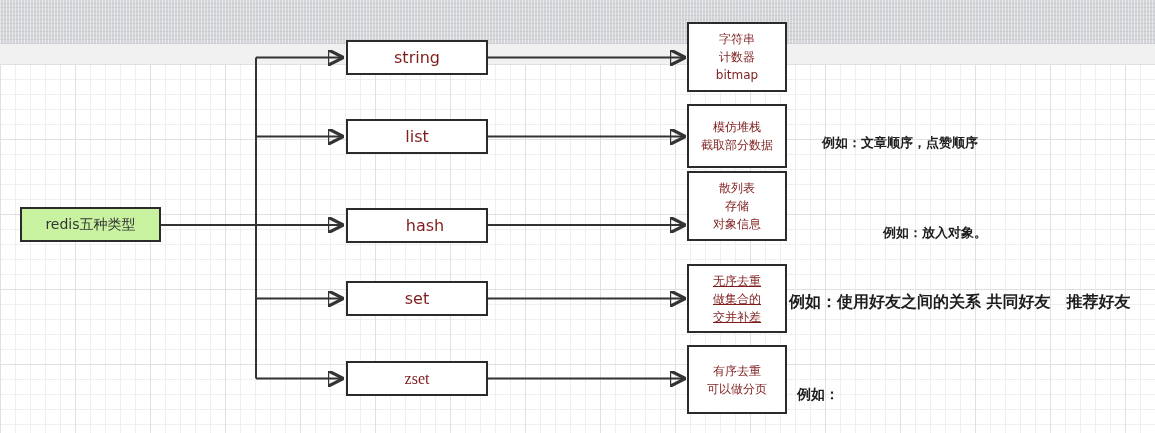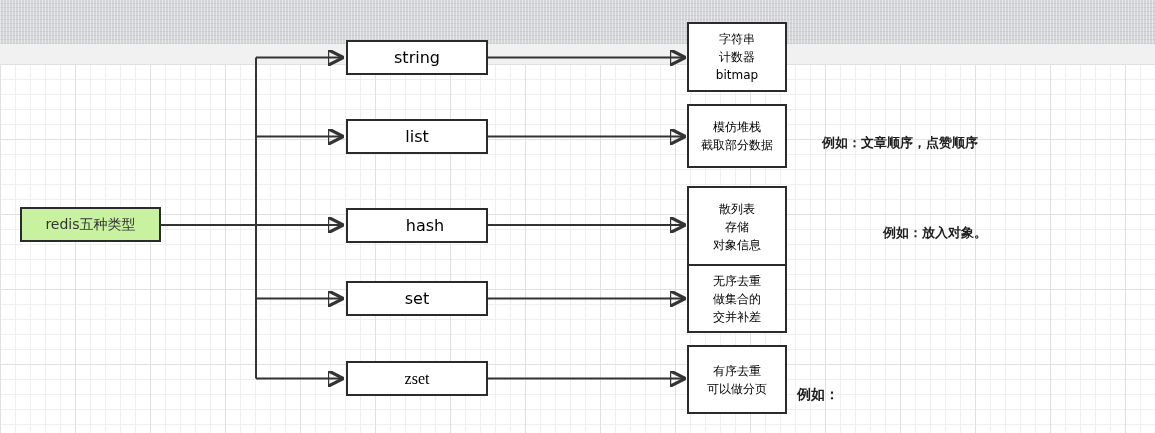--- a/index.html
+++ b/index.html
@@ -29,21 +29,21 @@
       linear-gradient(to bottom, #efefef 1px, transparent 1px);
     background-size:75px 75px,75px 75px,15px 15px,15px 15px;
   }
   svg.connectors{position:absolute;left:0;top:0;}
   svg.connectors path{stroke:#333333;stroke-width:2;fill:none;}
   
   .node{
     position:absolute;box-sizing:border-box;
     border:2px solid #2b2b2b;background:#ffffff;
     display:flex;flex-direction:column;align-items:center;justify-content:center;
-    color:#000000;text-align:center;
+    color:#7f1d1d;text-align:center;
   }
   .node.root{background:#c8f2a0;font-size:14px;color:#333333;}
   .node.type{font-size:16px;}
   .node.desc{font-size:12px;line-height:1.5;}
   .note{
     position:absolute;font-weight:bold;color:#1d1d1d;white-space:pre;
   }
   .note.fs15{font-size:13px;}
   .note.fs16{font-size:16px;}
   .note.multi{font-size:14px;line-height:20px;}
@@ -98,37 +98,38 @@
 
   <div class="node desc" style="left:687px;top:22px;width:100px;height:70px;">
     <div>字符串</div>
     <div>计数器</div>
     <div>bitmap</div>
   </div>
   <div class="node desc" style="left:687px;top:104px;width:100px;height:64px;">
     <div>模仿堆栈</div>
     <div>截取部分数据</div>
   </div>
-  <div class="node desc" style="left:687px;top:186px;width:100px;height:82px;">
+  <div class="node desc" style="left:687px;top:171px;width:100px;height:70px;">
     <div>散列表</div>
     <div>存储</div>
     <div>对象信息</div>
   </div>
-  <div class="node desc" style="left:687px;top:264px;width:100px;height:69px;">
+  <div class="node desc" style="left:687px;top:264px;width:100px;height:69px;text-decoration:underline;">
     <div>无序去重</div>
     <div>做集合的</div>
     <div>交并补差</div>
   </div>
   <div class="node desc" style="left:687px;top:345px;width:100px;height:69px;">
     <div>有序去重</div>
     <div>可以做分页</div>
   </div>
 
   <div class="note fs15" style="left:822px;top:134px;">例如：文章顺序，点赞顺序</div>
   <div class="note fs15" style="left:883px;top:224px;">例如：放入对象。</div>
+  <div class="note fs16" style="left:789px;top:292px;">例如：使用好友之间的关系 共同好友　推荐好友</div>
   <div class="note multi" style="left:797px;top:344px;">
     <div>例如：</div>
     
     
     
   </div>
 
 </div>
 
 </body></html>

